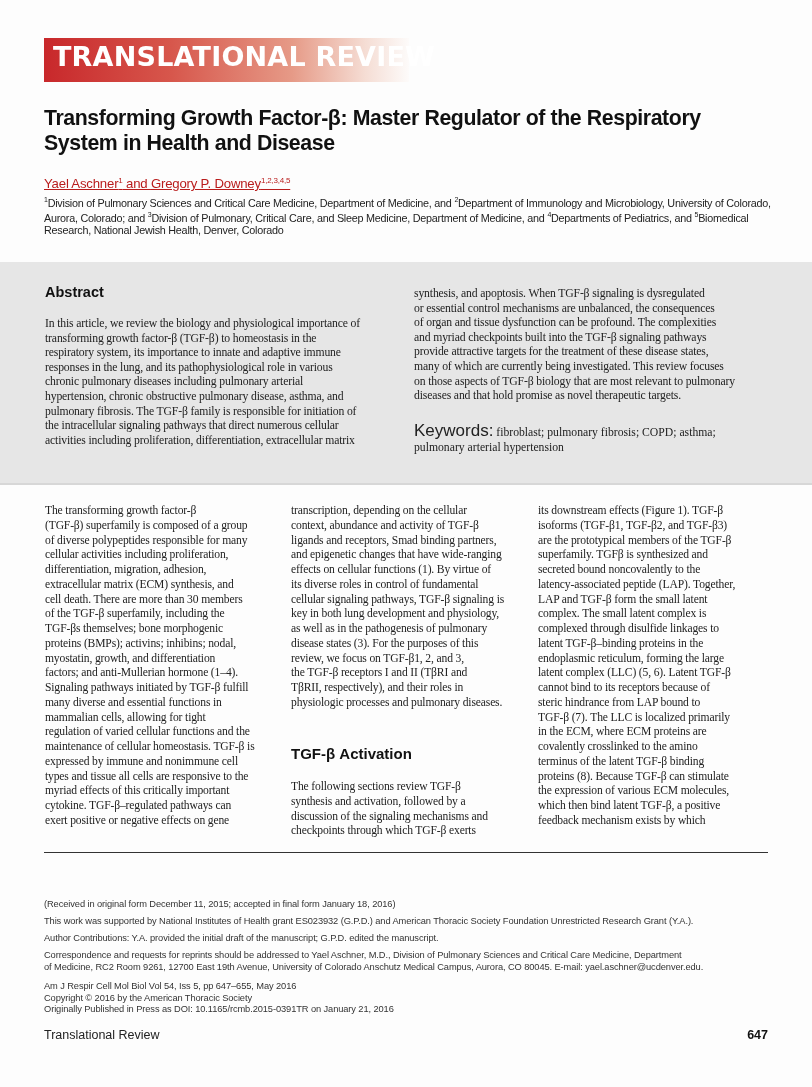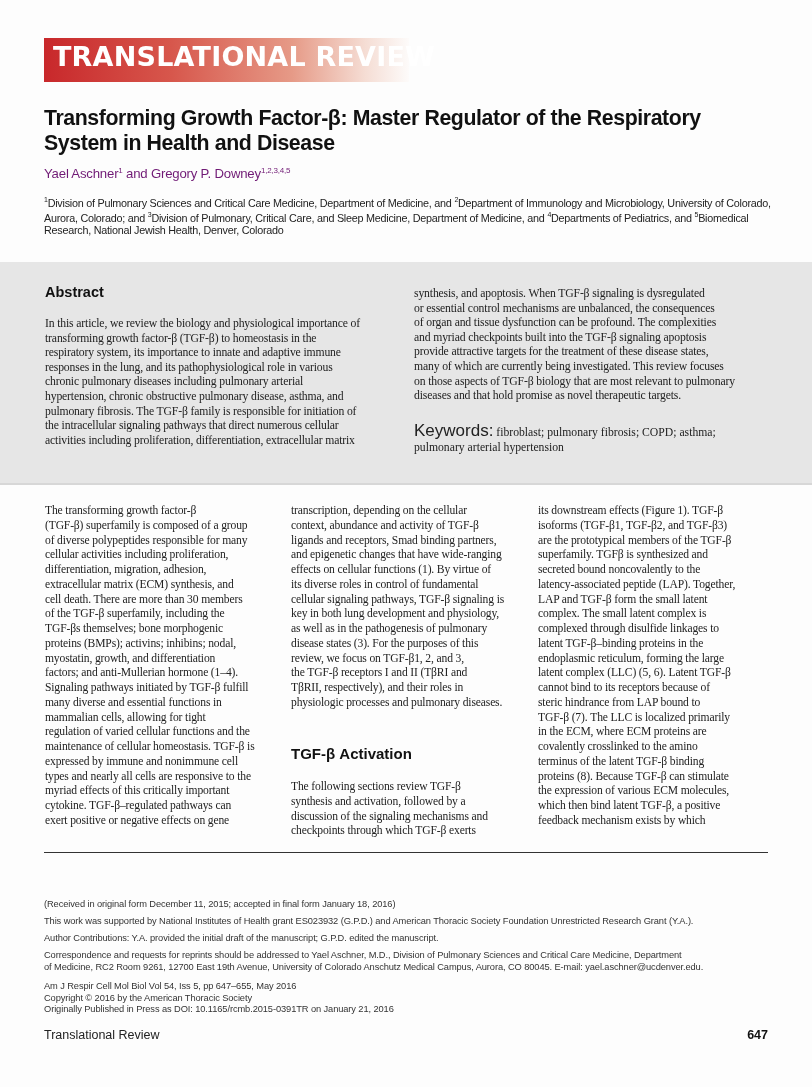--- a/index.html
+++ b/index.html
@@ -15,22 +15,22 @@
     font-family: "DejaVu Sans", sans-serif; font-weight: bold; font-size: 27px;
     color: #ffffff; letter-spacing: 0.2px; white-space: nowrap;
   }
 
   .title {
     position: absolute; left: 44px; top: 106px; width: 740px;
     font-family: "Liberation Sans", sans-serif; font-weight: bold; font-size: 21.3px; line-height: 25px;
     color: #111; letter-spacing: -0.4px;
   }
   .authors {
-    position: absolute; left: 44px; top: 166px;
-    font-family: "Liberation Sans", sans-serif; font-size: 13.2px; color: #701a75; letter-spacing: -0.2px;
+    position: absolute; left: 44px; top: 176px;
+    font-family: "Liberation Sans", sans-serif; font-size: 13.2px; color: #b91c1c; letter-spacing: -0.2px; text-decoration: underline;
   }
   .authors sup { font-size: 8px; }
   .affil {
     position: absolute; left: 44px; top: 194px; width: 740px;
     font-family: "Liberation Sans", sans-serif; font-size: 10.8px; line-height: 12.5px; color: #222; letter-spacing: -0.25px;
   }
   .affil sup { font-size: 7px; }
 
   .abstract-box {
     position: absolute; left: 0; top: 262px; width: 812px; height: 223px;
@@ -108,21 +108,21 @@
     <span class="line">chronic pulmonary diseases including pulmonary arterial</span>
     <span class="line">hypertension, chronic obstructive pulmonary disease, asthma, and</span>
     <span class="line">pulmonary fibrosis. The TGF-β family is responsible for initiation of</span>
     <span class="line">the intracellular signaling pathways that direct numerous cellular</span>
     <span class="line">activities including proliferation, differentiation, extracellular matrix</span>
   </div>
 <div class="abs-col abs-col2">
     <span class="line">synthesis, and apoptosis. When TGF-β signaling is dysregulated</span>
     <span class="line">or essential control mechanisms are unbalanced, the consequences</span>
     <span class="line">of organ and tissue dysfunction can be profound. The complexities</span>
-    <span class="line">and myriad checkpoints built into the TGF-β signaling apoptosis</span>
+    <span class="line">and myriad checkpoints built into the TGF-β signaling pathways</span>
     <span class="line">provide attractive targets for the treatment of these disease states,</span>
     <span class="line">many of which are currently being investigated. This review focuses</span>
     <span class="line">on those aspects of TGF-β biology that are most relevant to pulmonary</span>
     <span class="line">diseases and that hold promise as novel therapeutic targets.</span>
   </div>
 <div class="keywords">
   <span class="line"><span class="kw-label">Keywords:</span><span> fibroblast; pulmonary fibrosis; COPD; asthma;</span></span>
   <span class="line">pulmonary arterial hypertension</span>
 </div>
 
@@ -138,21 +138,21 @@
     <span class="line">TGF-βs themselves; bone morphogenic</span>
     <span class="line">proteins (BMPs); activins; inhibins; nodal,</span>
     <span class="line">myostatin, growth, and differentiation</span>
     <span class="line">factors; and anti-Mullerian hormone (1–4).</span>
     <span class="line">Signaling pathways initiated by TGF-β fulfill</span>
     <span class="line">many diverse and essential functions in</span>
     <span class="line">mammalian cells, allowing for tight</span>
     <span class="line">regulation of varied cellular functions and the</span>
     <span class="line">maintenance of cellular homeostasis. TGF-β is</span>
     <span class="line">expressed by immune and nonimmune cell</span>
-    <span class="line">types and nearly all cells are responsive to the</span>
+    <span class="line">types and tissue all cells are responsive to the</span>
     <span class="line">myriad effects of this critically important</span>
     <span class="line">cytokine. TGF-β–regulated pathways can</span>
     <span class="line">exert positive or negative effects on gene</span>
   </div>
 <div class="body-col bc2">
     <span class="line">transcription, depending on the cellular</span>
     <span class="line">context, abundance and activity of TGF-β</span>
     <span class="line">ligands and receptors, Smad binding partners,</span>
     <span class="line">and epigenetic changes that have wide-ranging</span>
     <span class="line">effects on cellular functions (1). By virtue of</span>

